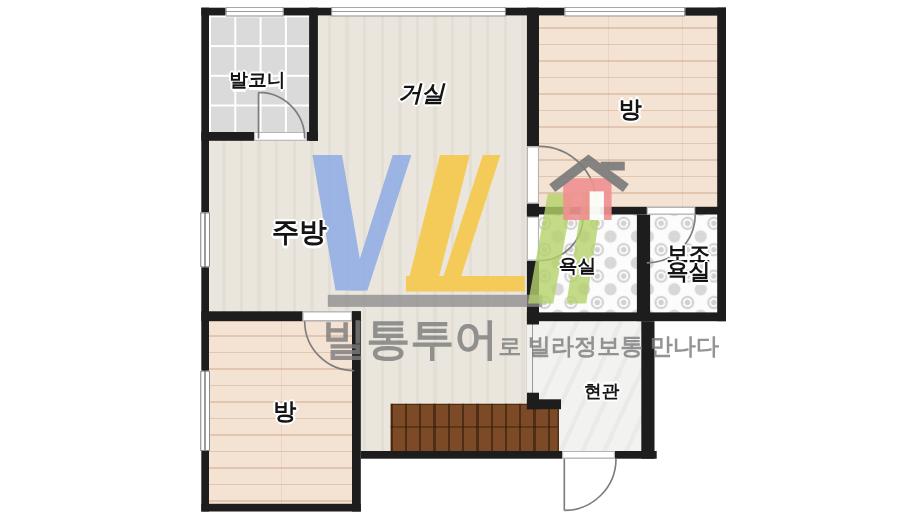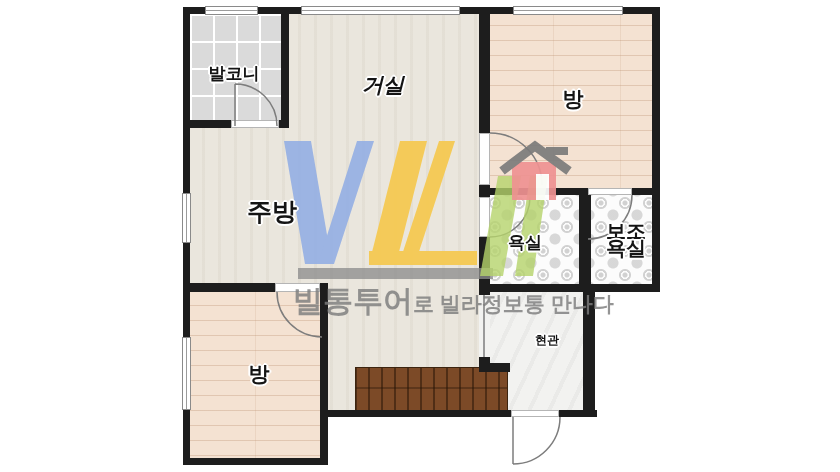--- a/index.html
+++ b/index.html
@@ -41,21 +41,21 @@
   
   .gap{position:absolute;background:#ffffff;box-shadow:inset 0 0 0 1px #b5b5b5;}
   .gap-passage{position:absolute;background:linear-gradient(90deg,#f2f2f0 0 40%,#9a9a9a 40% 52%,#f2f2f0 52% 100%);}
   
   .rlabel{position:absolute;transform:translate(-50%,-50%);font-weight:700;color:#141414;
     white-space:nowrap;text-align:center;letter-spacing:0;
     text-shadow:-1px -1px 0 #fff,1px -1px 0 #fff,-1px 1px 0 #fff,1px 1px 0 #fff,
                 -2px 0 0 #fff,2px 0 0 #fff,0 -2px 0 #fff,0 2px 0 #fff;}
   
   .wm-tagline{position:absolute;left:293px;top:281px;white-space:nowrap;color:rgba(125,125,125,.82);}
-  .wm-tagline .big{font-size:30px;font-weight:700;}
+  .wm-tagline .big{font-size:40px;font-weight:700;}
   .wm-tagline .small{font-size:21px;font-weight:700;}
   .wm-brand{position:absolute;left:289px;top:308px;font-size:56px;font-weight:700;
     color:rgba(161,180,196,.85);letter-spacing:-2px;white-space:nowrap;line-height:1.05;}
   svg{position:absolute;left:0;top:0;pointer-events:none;}
 </style>
 </head>
 <body>
 
 <div id="stage">
 
@@ -137,16 +137,16 @@
 
   <div class="rlabel" style="left:234px;top:73px;font-size:17px;">발코니</div>
   <div class="rlabel" style="left:383px;top:85px;font-size:21px;font-style:italic;">거실</div>
   <div class="rlabel" style="left:573px;top:99px;font-size:21px;">방</div>
   <div class="rlabel" style="left:259px;top:211px;font-size:25px;margin-left:13px;">주방</div>
   <div class="rlabel" style="left:525px;top:242px;font-size:17px;">욕실</div>
   <div class="rlabel" style="left:626px;top:240px;font-size:20px;line-height:17px;">
     <span>보조</span><br>
     <span>욕실</span>
   </div>
-  <div class="rlabel" style="left:547px;top:340px;font-size:12px;">현관</div>
+  <div class="rlabel" style="left:547px;top:356px;font-size:16px;">현관</div>
   <div class="rlabel" style="left:259px;top:374px;font-size:21px;">방</div>
 
 </div>
 
 </body></html>

